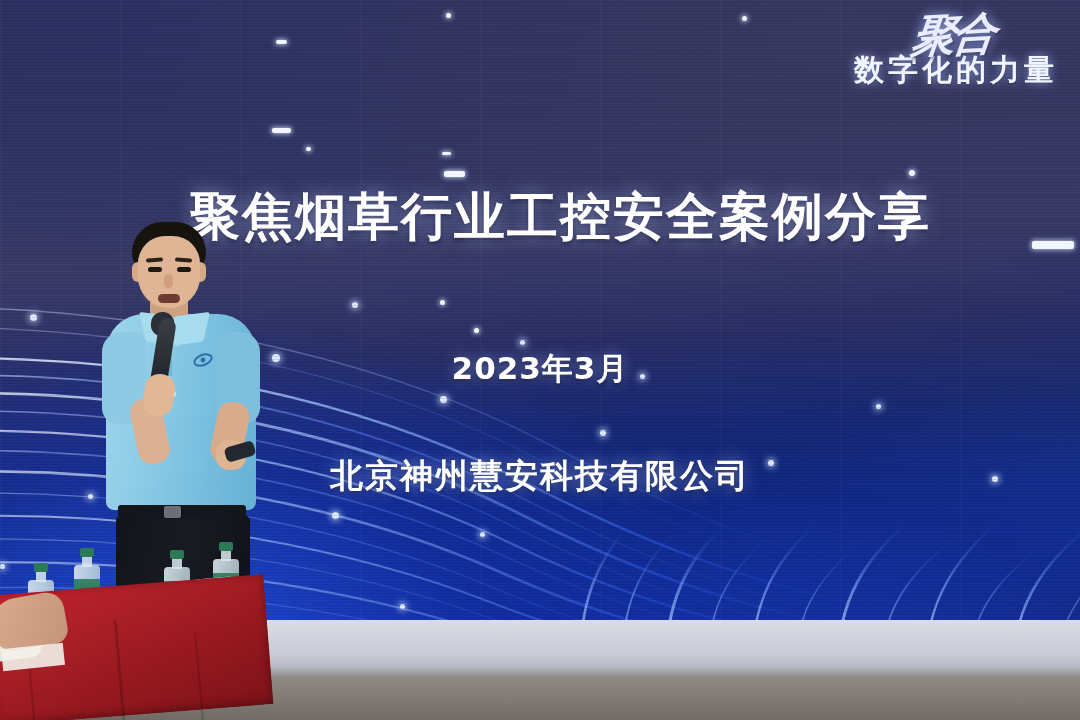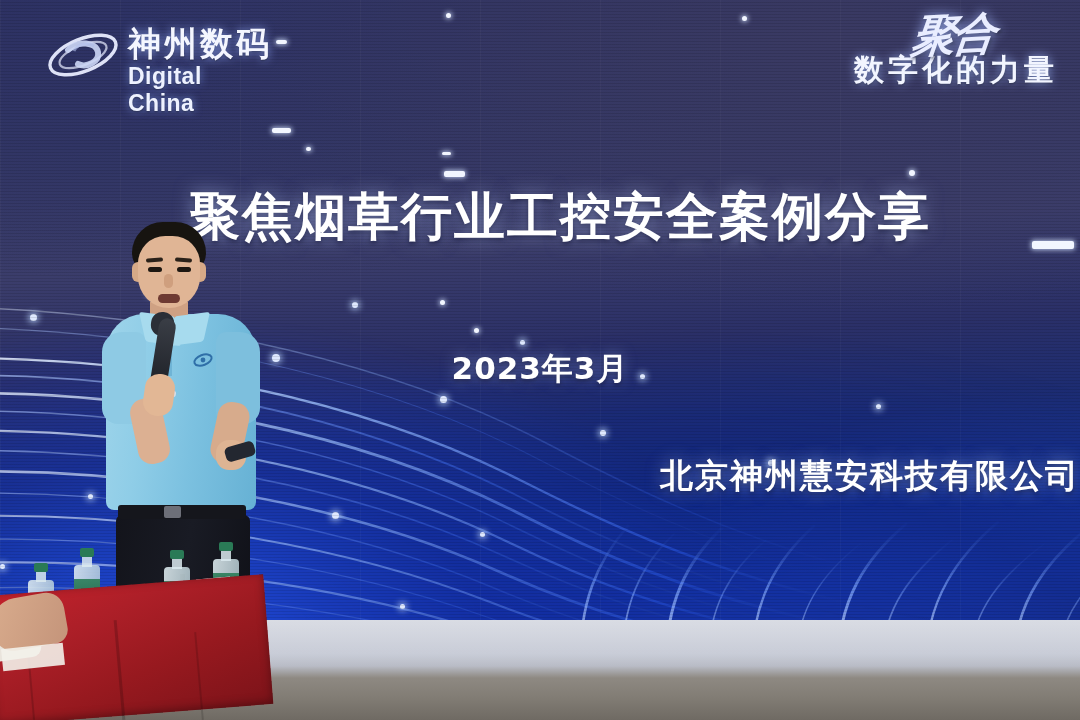--- a/index.html
+++ b/index.html
@@ -95,21 +95,21 @@
     text-shadow:0 0 18px rgba(190,205,255,.55),0 2px 5px rgba(8,10,40,.75);
     margin-left:40px;
   }
   .slide-date{
     position:absolute;left:0;right:0;top:348px;text-align:center;
     font-size:31px;font-weight:700;color:#ffffff;letter-spacing:1px;
     font-family:"DejaVu Sans","Liberation Sans",sans-serif;
     text-shadow:0 0 14px rgba(180,200,255,.5),0 2px 4px rgba(8,10,40,.7);
   }
   .slide-org{
-    position:absolute;left:0;right:0;top:454px;text-align:right;
+    position:absolute;left:0;right:0;top:454px;text-align:center;
     font-size:33px;font-weight:700;color:#ffffff;letter-spacing:2px;
     font-family:Liberation Sans, sans-serif;
     text-shadow:0 0 16px rgba(175,200,255,.6),0 2px 5px rgba(6,12,50,.75);
   }
 
   
   .floor{
     position:absolute;left:0;top:620px;width:1080px;height:100px;
     background:linear-gradient(180deg,#c9cdd8 0%,#c4c8d4 34%,#b9bcc6 46%,#8e8982 58%,#817c74 78%,#6f6a63 100%);
   }
@@ -291,34 +291,20 @@
     <div class="sparkle" style="left:444px;top:171px;width:21px;height:6px;"></div>
     <div class="sparkle" style="left:442px;top:152px;width:9px;height:3px;"></div>
     <div class="sparkle" style="left:446px;top:13px;width:5px;height:5px;border-radius:50%;"></div>
     <div class="sparkle" style="left:742px;top:16px;width:5px;height:5px;border-radius:50%;"></div>
     <div class="sparkle" style="left:440px;top:300px;width:5px;height:5px;border-radius:50%;"></div>
     <div class="sparkle" style="left:474px;top:328px;width:5px;height:5px;border-radius:50%;"></div>
     <div class="sparkle" style="left:1032px;top:241px;width:42px;height:8px;"></div>
     <div class="sparkle" style="left:909px;top:170px;width:6px;height:6px;border-radius:50%;"></div>
     <div class="sparkle" style="left:306px;top:147px;width:5px;height:4px;"></div>
 
-    <div class="logo-dc">
-      <div class="dc-mark">
-        <svg width="78" height="62" viewBox="0 0 78 62">
-          <g fill="none" stroke="#e8ecff" stroke-linecap="round">
-            <ellipse cx="39" cy="31" rx="35" ry="16" transform="rotate(-22 39 31)" stroke-width="3.4" opacity=".95"></ellipse>
-            <ellipse cx="39" cy="31" rx="25" ry="10" transform="rotate(-22 39 31)" stroke-width="2.2" opacity=".7"></ellipse>
-            <path d="M24 26 C 34 16, 52 18, 54 28 C 56 38, 42 44, 34 40" stroke-width="6" stroke="#ccd6f5" opacity=".9"></path>
-          </g>
-          <path d="M50 22 C 44 18, 33 20, 30 27" fill="none" stroke="#aebbe8" stroke-width="3" opacity=".6"></path>
-        </svg>
-      </div>
-      <div class="dc-cn">神州数码</div>
-      <div class="dc-en">Digital China</div>
-    </div>
 
     <div class="logo-slogan">
       <div class="sl-brush">聚合</div>
       <div class="sl-sub">数字化的力量</div>
     </div>
 
     <div class="slide-title">聚焦烟草行业工控安全案例分享</div>
     <div class="slide-date">2023年3月</div>
     <div class="slide-org">北京神州慧安科技有限公司</div>
   </div>

